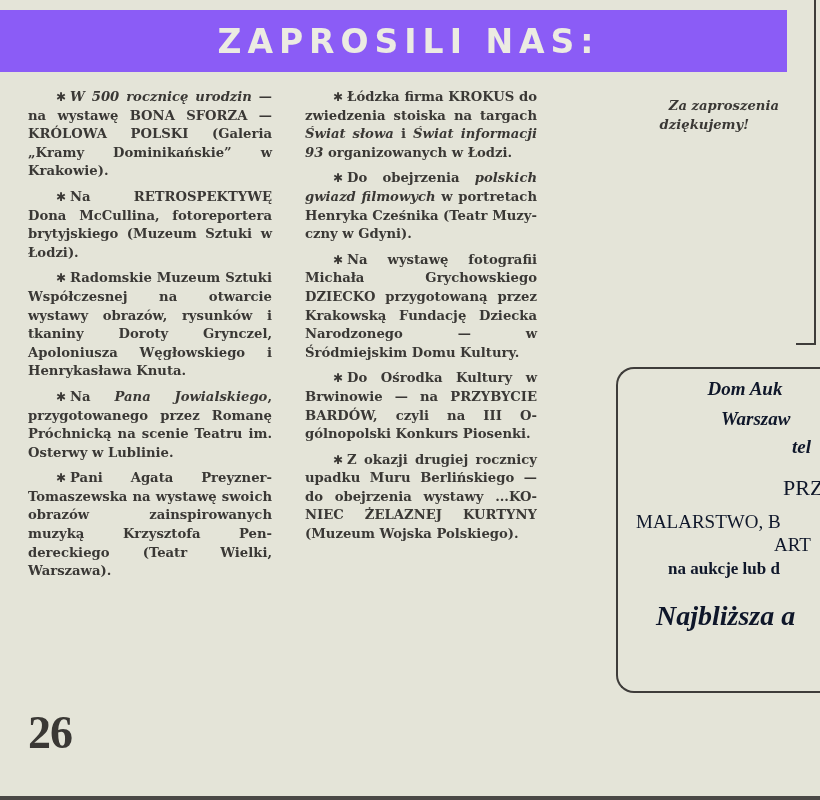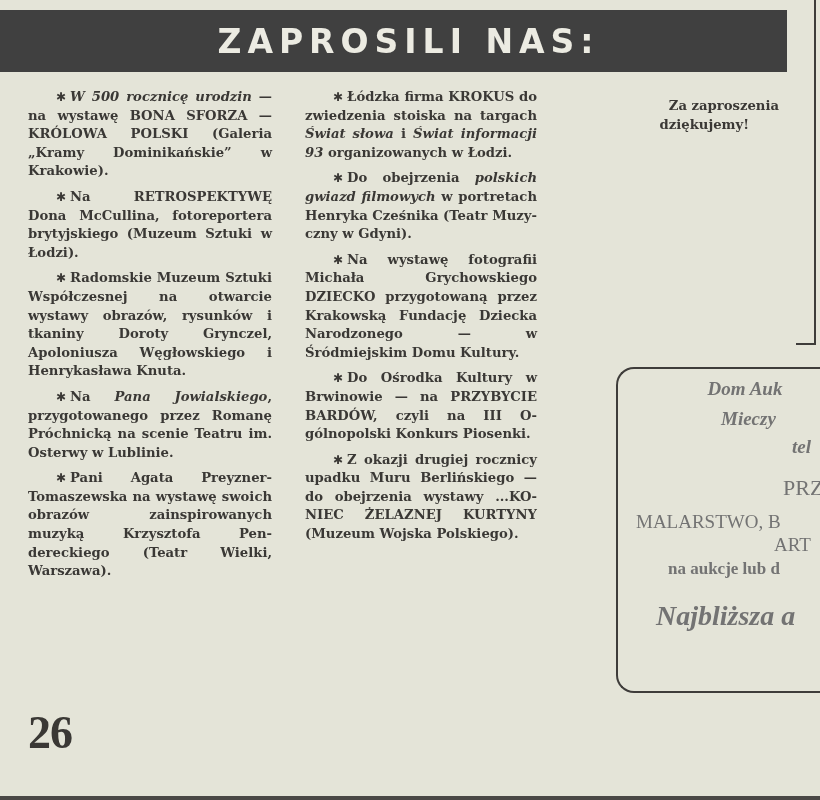--- a/index.html
+++ b/index.html
@@ -4,21 +4,21 @@
   <style>
     html, body { margin: 0; padding: 0; }
     body {
       width: 820px; height: 800px; overflow: hidden; position: relative;
       background: #e4e4d8;
       font-family: "DejaVu Serif", serif;
       color: #3a3835;
     }
     .banner {
       position: absolute; left: 0; top: 10px; width: 787px; height: 62px;
-      background: #404040;
+      background: #8b5cf6;
       display: flex; align-items: center; justify-content: center;
     }
     .banner-title {
       font-family: "DejaVu Sans", sans-serif;
       font-weight: bold; color: #ecebe2;
       font-size: 33px; letter-spacing: 6px;
       padding-left: 30px;
     }
     .right-rule {
       position: absolute; left: 814px; top: 0; width: 2px; height: 345px;
@@ -34,34 +34,34 @@
       font-weight: bold;
       text-align: justify;
     }
     .col1 { left: 28px; width: 244px; }
     .col2 { left: 305px; width: 232px; }
     .col3 { left: 563px; width: 222px; }
     .para { margin: 0 0 7px 0; text-indent: 28px; hyphens: manual; }
     .para .star { font-family: "DejaVu Sans", sans-serif; font-size: 12px; margin-right: 4px; }
     .it { font-style: italic; }
     .thanks {
-      text-align: right; font-weight: bold;
+      text-align: right; font-style: italic; font-weight: bold;
       padding-right: 6px; margin-top: 8px; line-height: 19px;
     }
     .thanks span { display: block; }
     .thanks span:last-child { padding-right: 30px; }
     .ad-box {
       position: absolute; left: 616px; top: 367px; width: 240px; height: 322px;
       border: 2px solid #3e3c3a; border-radius: 18px 0 0 18px;
       border-right: none;
     }
     .ad-line {
       position: absolute; white-space: nowrap;
       font-family: "Liberation Serif", serif;
-      color: #737373;
+      color: #0f172a;
     }
     .ad-1 { left: 750px; top: 378px; font-size: 19px; font-style: italic; font-weight: bold; transform: translateX(-50%); left: 745px; }
     .ad-2 { left: 721px; top: 408px; font-size: 19px; font-style: italic; font-weight: bold; }
     .ad-3 { left: 792px; top: 436px; font-size: 19px; font-style: italic; font-weight: bold; }
     .ad-4 { left: 783px; top: 475px; font-size: 22px; }
     .ad-5 { left: 636px; top: 511px; font-size: 19px; }
     .ad-6 { left: 774px; top: 534px; font-size: 19px; }
     .ad-7 { left: 668px; top: 559px; font-size: 17px; font-weight: bold; }
     .ad-8 { left: 656px; top: 600px; font-size: 28px; font-style: italic; font-weight: bold; }
     .page-number {
@@ -101,21 +101,21 @@
 
 <div class="col col3">
   <div class="thanks">
     <span>Za zaproszenia</span>
     <span>dziękujemy!</span>
   </div>
 </div>
 
 <div class="ad-box"></div>
 <div class="ad-line ad-1">Dom Auk</div>
-<div class="ad-line ad-2">Mieczy</div>
+<div class="ad-line ad-2">Warszaw</div>
 <div class="ad-line ad-3">tel</div>
 <div class="ad-line ad-4">PRZ</div>
 <div class="ad-line ad-5">MALARSTWO, B</div>
 <div class="ad-line ad-6">ART</div>
 <div class="ad-line ad-7">na aukcje lub d</div>
 <div class="ad-line ad-8">Najbliższa a</div>
 
 <div class="page-number">26</div>
 <div class="bottom-bar"></div>
 

